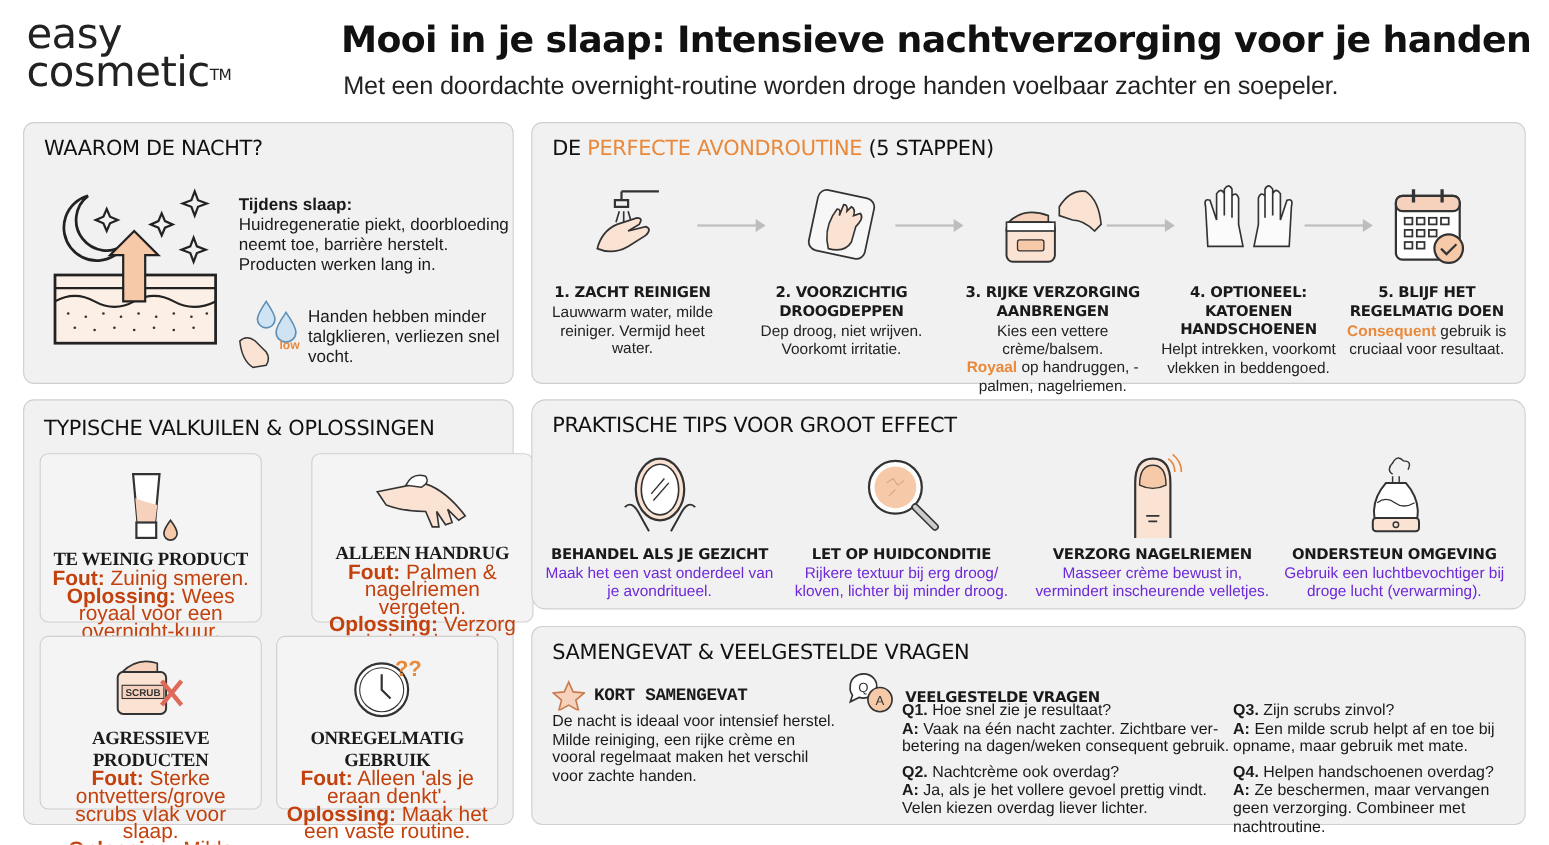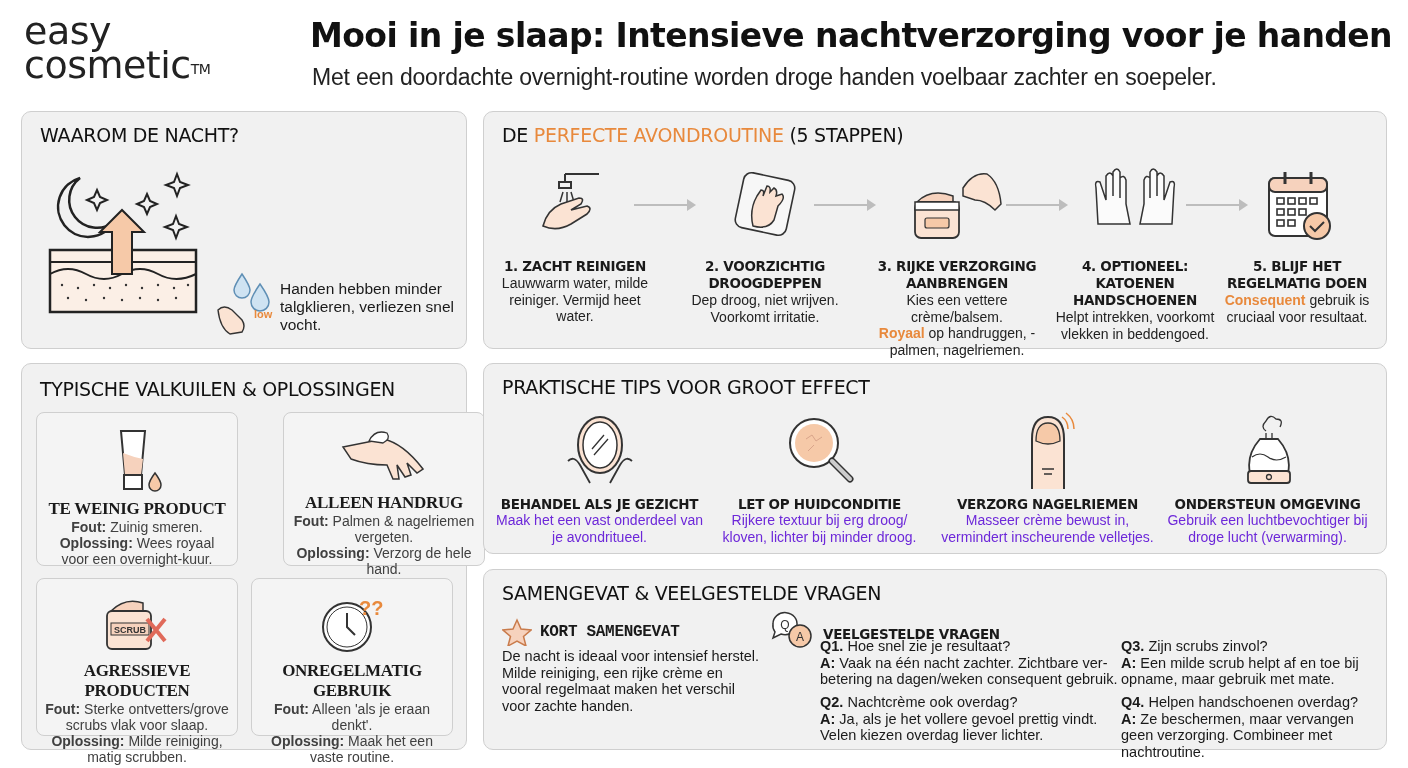--- a/index.html
+++ b/index.html
@@ -25,21 +25,21 @@
   .step .ico { height: 88px; display: flex; align-items: center; justify-content: center; }
   .step .st { font-family: "DejaVu Sans", sans-serif; font-weight: 700; font-size: 13.5px; line-height: 17px; margin-top: 8px; letter-spacing: -0.3px; }
   .step .sd { font-size: 14px; line-height: 16.5px; color: #222; }
   .arrow { position: absolute; top: 92px; width: 60px; height: 2px; background: #bdbdbd; }
   .arrow::after { content: ""; position: absolute; right: -2px; top: -5px; border-left: 9px solid #bdbdbd; border-top: 6px solid transparent; border-bottom: 6px solid transparent; }
 
   
   .card { position: absolute; background: #f4f4f4; border: 1.5px solid #cfcfcf; border-radius: 8px; text-align: center; }
   .card .ico { height: 80px; display: flex; align-items: flex-end; justify-content: center; padding-top: 6px; }
   .card .ct { font-family: Liberation Serif, serif; font-weight: 700; font-size: 17px; margin-top: 6px; letter-spacing: -0.3px; }
-  .card .cd { font-size: 14px; line-height: 16px; color: #404040; padding: 0 8px; }
+  .card .cd { font-size: 19px; line-height: 16px; color: #c2410c; padding: 0 8px; }
   .card .cd b { font-weight: 700; }
 
   
   .tip { position: absolute; top: 46px; width: 215px; text-align: center; }
   .tip .ico { height: 82px; display: flex; align-items: center; justify-content: center; }
   .tip .tt { font-family: "DejaVu Sans", sans-serif; font-weight: 700; font-size: 13.5px; margin-top: 4px; letter-spacing: -0.3px; }
   .tip .td { font-size: 14px; line-height: 16.5px; color: #6d28d9; }
 
   
   .sum-head { position: absolute; left: 18px; top: 48px; display: flex; align-items: center; gap: 8px; }
@@ -84,20 +84,24 @@
         <circle cx="146" cy="115" r="1.2"></circle>
         <circle cx="26" cy="128" r="1.2"></circle>
         <circle cx="44" cy="130" r="1.2"></circle>
         <circle cx="62" cy="128" r="1.2"></circle>
         <circle cx="80" cy="130" r="1.2"></circle>
         <circle cx="98" cy="128" r="1.2"></circle>
         <circle cx="116" cy="130" r="1.2"></circle>
         <circle cx="134" cy="128" r="1.2"></circle>
       </g>
   </svg>
+  <div class="why-text">
+    <b>Tijdens slaap:</b><br>
+    <span>Huidregeneratie piekt, doorbloeding neemt toe, barrière herstelt. Producten werken lang in.</span>
+  </div>
   <svg style="position:absolute; left:192px; top:158px;" width="62" height="66" viewBox="0 0 62 66">
     <path d="M28 4 q-8 12 -8 16 a8 8 0 0 0 16 0 q0 -4 -8 -16z" fill="#cfe3f2" stroke="#5f8fb5" stroke-width="1.5"></path>
     <path d="M46 14 q-9 13 -9 18 a9 9 0 0 0 18 0 q0 -5 -9 -18z" fill="#cfe3f2" stroke="#5f8fb5" stroke-width="1.5"></path>
     <path d="M4 40 q6 -6 14 0 l10 10 q4 6 0 12 l-12 2 q-10 -6 -12 -24z" fill="#fbe3d3" stroke="#333" stroke-width="1.4"></path>
   </svg>
   <div style="position:absolute; left:232px; top:196px; font-size:11px; color:#e8893c; font-weight:700;">low</div>
   <div class="why-text2">Handen hebben minder talgklieren, verliezen snel vocht.</div>
 </div>
 
 <div class="panel" style="left:483px; top:111px; width:904px; height:238px;">
@@ -232,21 +236,21 @@
           <circle cx="28" cy="34" r="20" fill="none" stroke="#333" stroke-width="1"></circle>
           <path d="M28 20 v14 l8 8" fill="none" stroke="#333" stroke-width="2"></path>
           <text x="40" y="22" font-size="20" font-weight="700" fill="#e8893c" font-family="Liberation Sans, sans-serif">??</text>
         </svg>
       </div>
     <div class="ct">ONREGELMATIG GEBRUIK</div>
     <div class="cd"><b>Fout:</b><span> Alleen 'als je eraan denkt'.</span><br><b>Oplossing:</b><span> Maak het een vaste routine.</span></div>
   </div>
 </div>
 
-<div class="panel" style="left:483px; top:363px; width:904px; height:191px;">
+<div class="panel" style="left:483px; top:363px; width:904px; height:191px;border-radius:13px;">
   <div class="panel-title">PRAKTISCHE TIPS VOOR GROOT EFFECT</div>
 
   <div class="tip" style="left:8px;">
     <div class="ico">
         <svg width="80" height="80" viewBox="0 0 80 80">
           <ellipse cx="40" cy="34" rx="22" ry="28" fill="#fbe3d3" stroke="#333" stroke-width="2"></ellipse>
           <ellipse cx="40" cy="34" rx="17" ry="23" fill="#fff" stroke="#333" stroke-width="1.5"></ellipse>
           <path d="M32 38 l12 -14 M34 44 l14 -16" stroke="#333" stroke-width="1.3"></path>
           <path d="M8 50 q6 -6 12 4 l10 18 M72 50 q-6 -6 -12 4 l-10 18" fill="none" stroke="#333" stroke-width="1.8"></path>
         </svg>

